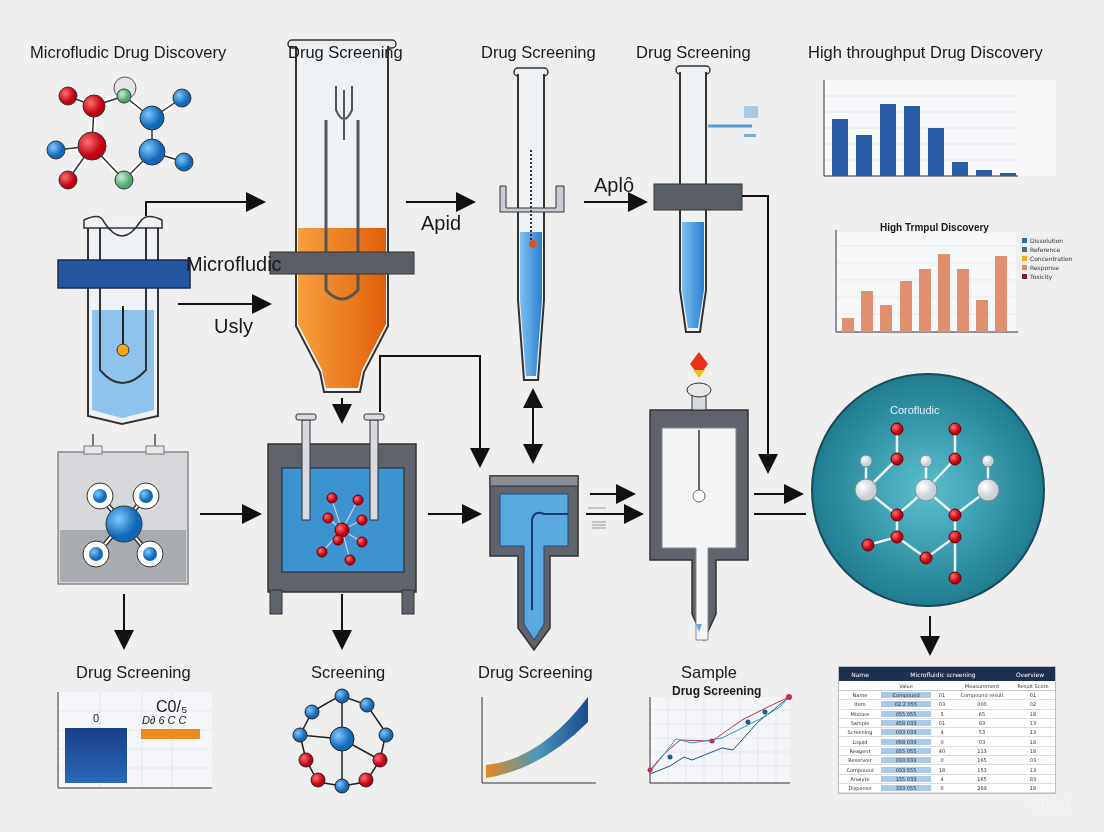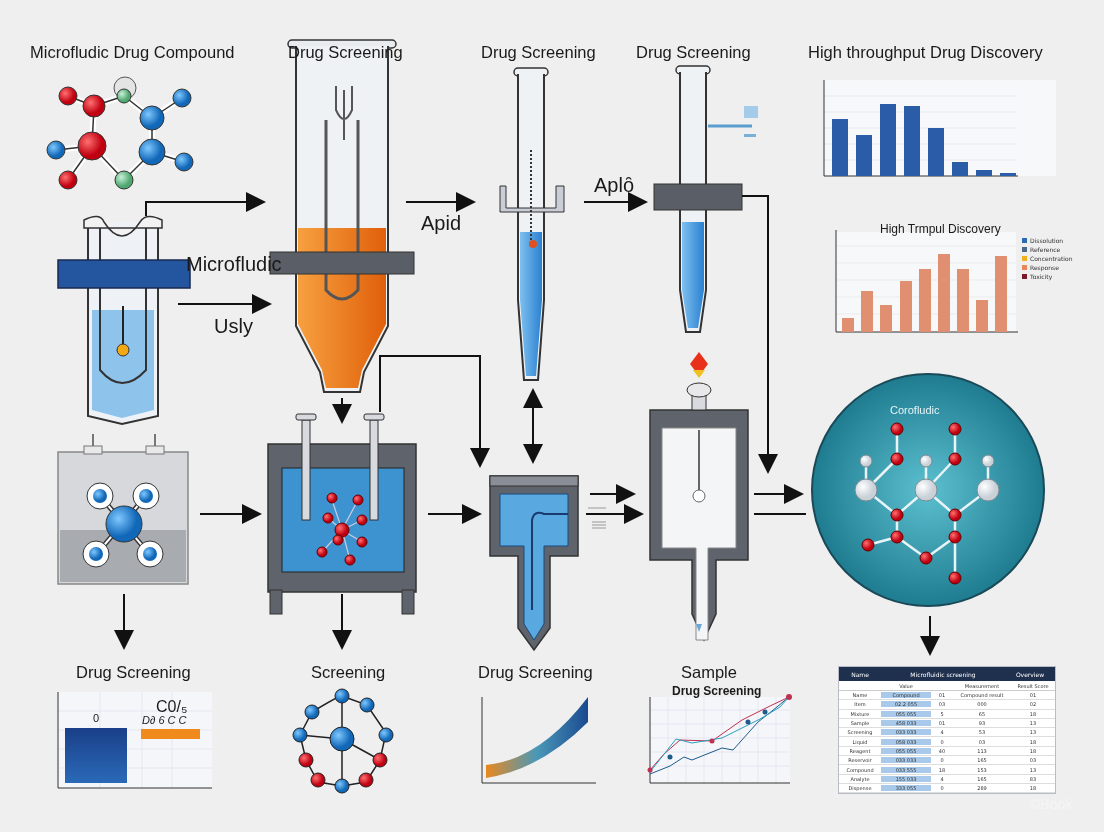--- a/index.html
+++ b/index.html
@@ -411,39 +411,39 @@
     <polyline points="650,772 676,739 692,743 722,738 760,719 780,707 789,697" fill="none" stroke="#2aa0c0" stroke-width="1"></polyline>
     <circle cx="650" cy="770" r="2.5" fill="#c03050"></circle>
       <circle cx="712" cy="741" r="2.5" fill="#c03050"></circle>
       <circle cx="789" cy="697" r="3" fill="#c03050"></circle>
     <circle cx="670" cy="757" r="2.5" fill="#1e5a8a"></circle>
       <circle cx="748" cy="722" r="2.5" fill="#1e5a8a"></circle>
       <circle cx="765" cy="712" r="2.5" fill="#1e5a8a"></circle>
   </g>
 </svg>
 
-<div class="lbl lg" style="left:30px;top:43px;">Microfludic Drug Compound</div>
+<div class="lbl lg" style="left:30px;top:43px;">Microfludic Drug Discovery</div>
 <div class="lbl lg" style="left:288px;top:43px;">Drug Screening</div>
 <div class="lbl lg" style="left:481px;top:43px;">Drug Screening</div>
 <div class="lbl lg" style="left:636px;top:43px;">Drug Screening</div>
 <div class="lbl lg" style="left:808px;top:43px;">High throughput Drug Discovery</div>
 <div class="lbl" style="left:186px;top:210px;margin-top:43px;">Microfludic</div>
 <div class="lbl" style="left:214px;top:315px;">Usly</div>
 <div class="lbl" style="left:421px;top:212px;">Apid</div>
 <div class="lbl" style="left:594px;top:174px;">Aplȏ</div>
 <div class="lbl" style="left:890px;top:404px;color:#e4f4f8;font-size:11px;">Corofludic</div>
 <div class="lbl lg" style="left:76px;top:663px;">Drug Screening</div>
 <div class="lbl lg" style="left:311px;top:663px;">Screening</div>
 <div class="lbl lg" style="left:478px;top:663px;">Drug Screening</div>
 <div class="lbl lg" style="left:681px;top:663px;">Sample</div>
 <div class="lbl" style="left:672px;top:684px;font-size:12px;font-weight:bold;">Drug Screening</div>
 <div class="lbl" style="left:156px;top:698px;font-size:16px;">C0/₅</div>
 <div class="lbl" style="left:142px;top:714px;font-size:11px;font-style:italic;">D∂ 6 C C</div>
 <div class="lbl" style="left:93px;top:712px;font-size:11px;">0</div>
-<div class="lbl" style="left:880px;top:222px;font-size:12px;font-weight:normal;">High Trmpul Discovery</div>
+<div class="lbl" style="left:880px;top:222px;font-size:10px;font-weight:bold;">High Trmpul Discovery</div>
 
 <div class="legend">
   <div>
       <i style="background:#2b6cb0"></i>
       <span>Dissolution</span>
     </div>
   <div>
       <i style="background:#4a6a8a"></i>
       <span>Reference</span>
     </div>

